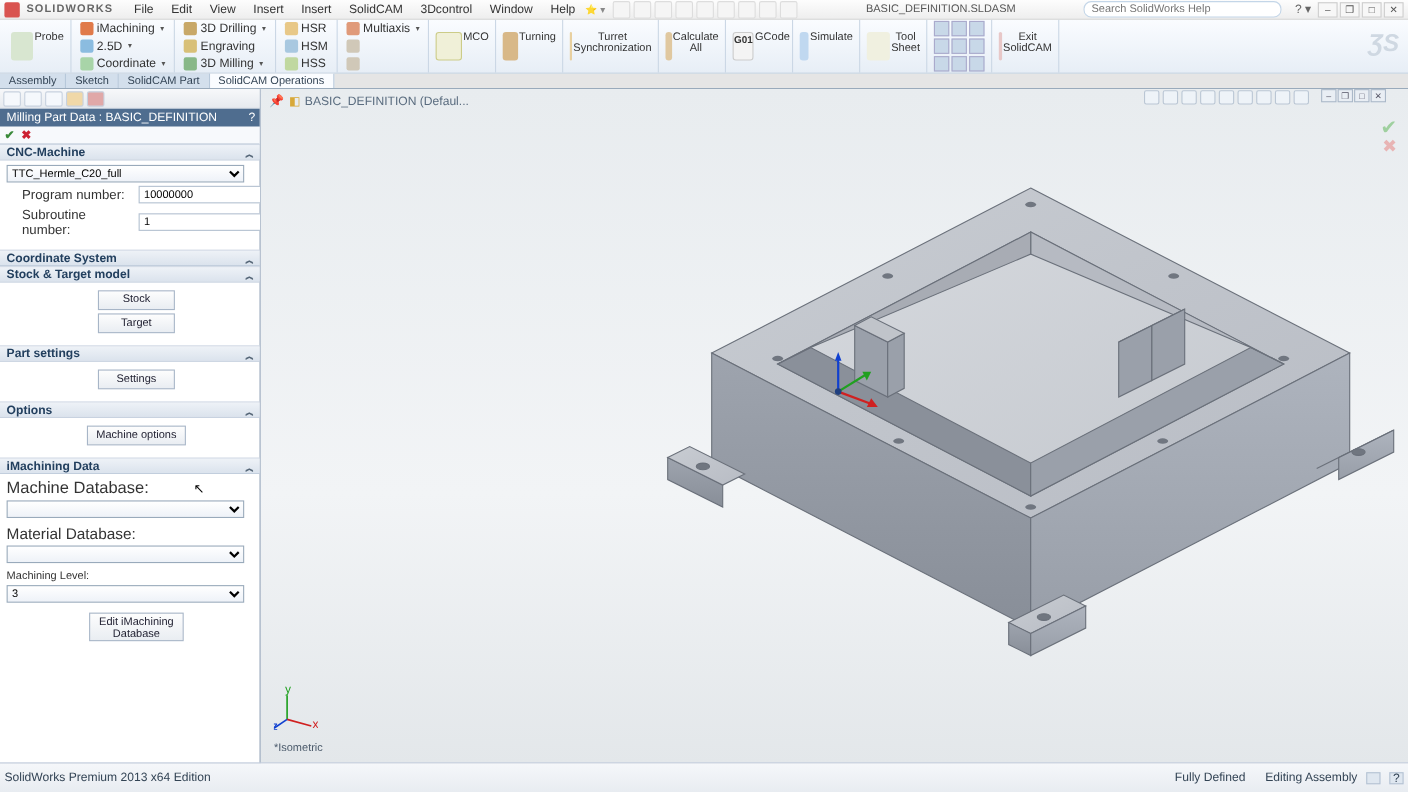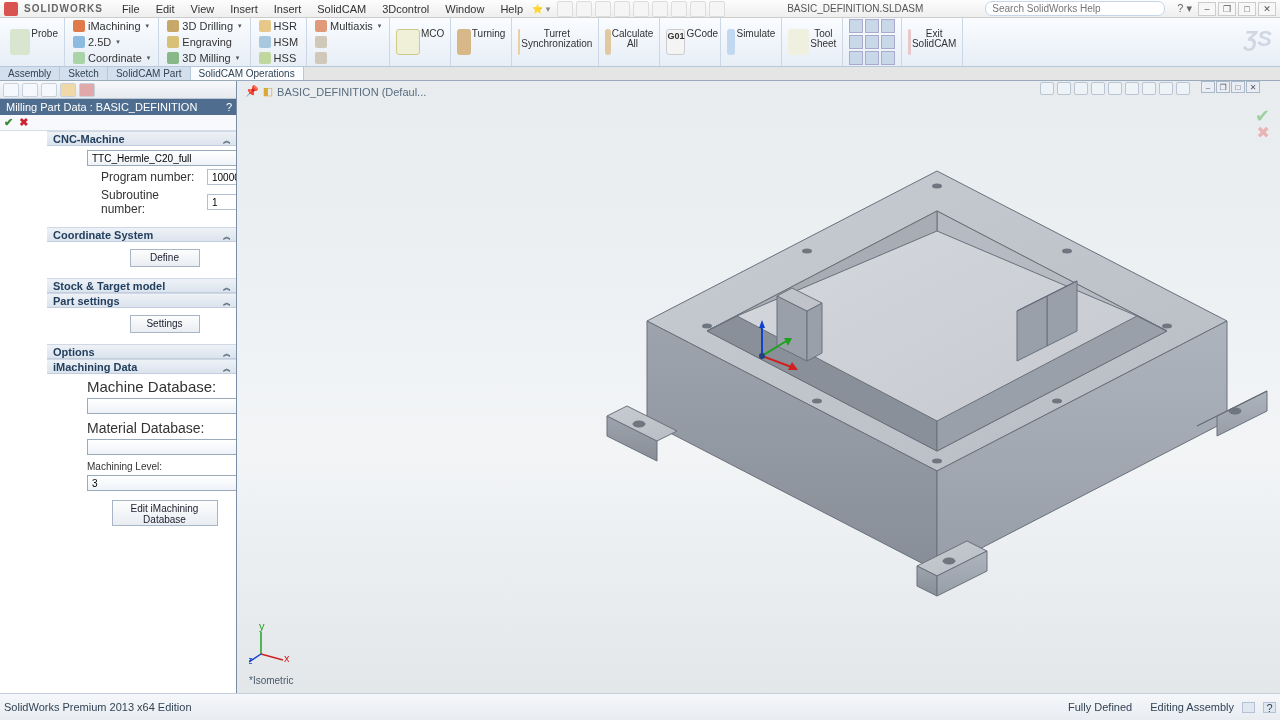--- a/index.html
+++ b/index.html
@@ -40,24 +40,24 @@
 .main { position:absolute; top:81px; bottom:26px; left:0; right:0; display:flex; }
 .left-pane { width:237px; background:#fff; border-right:1px solid #7a8ea8; display:flex; flex-direction:column; }
 .lp-toolbar { height:18px; background:linear-gradient(#f7f8fa,#e6eaef); border-bottom:1px solid #bcc8d6; display:flex; align-items:center; padding:0 3px; gap:3px; }
 .lp-toolbar .b { width:16px; height:14px; border:1px solid #c7d1de; border-radius:2px; background:#f5f8fc; }
 .lp-title { height:16px; background:#4f6d8f; color:#fff; font-size:10px; line-height:16px; padding:0 6px; position:relative; }
 .lp-title .q { position:absolute; right:4px; top:0; }
 .lp-ok { height:16px; display:flex; align-items:center; gap:6px; padding:0 4px; background:#f7f9fc; border-bottom:1px solid #d5dde7; }
 .lp-ok .ok-i { color:#3a8a3a; font-weight:bold; }
 .lp-ok .no-i { color:#c23; font-weight:bold; }
 
-.lp-body { flex:1; overflow:auto;padding-left:47px; }
+.lp-body { flex:1; overflow:auto; }
 .section-h { height:15px; background:linear-gradient(#eef2f7,#dbe3ed); border-top:1px solid #cfd8e4; border-bottom:1px solid #c2cedd; padding:0 6px; line-height:15px; font-size:10px; color:#223f5e; font-weight:bold; position:relative; }
 .section-h .chev { position:absolute; right:5px; top:1px; font-size:8px; color:#567; }
-.section-b { padding:4px 8px 8px 20px;margin-left:34px; }
+.section-b { padding:4px 8px 8px 20px; }
 .form-row { display:flex; align-items:center; margin:3px 0; gap:6px; }
 .form-row label { flex:0 0 100px; font-size:12px; color:#333; }
 .form-row input[type=text] { flex:1; height:16px; border:1px solid #b3c0d0; padding:0 4px; font-size:10px; background:#fff; }
 select.full { width:202px; height:16px; border:1px solid #9ab; font-size:10px; background:linear-gradient(#fff,#eef2f8); }
 .btn { display:block; width:70px; height:18px; margin:3px auto; background:linear-gradient(#fdfdfd,#e9edf2); border:1px solid #a7b5c7; font-size:10px; cursor:default; line-height:16px; text-align:center; color:#223; }
 .btn.wide { width:90px; }
 .cursor-arrow { position:absolute; pointer-events:none; font-size:12px; color:#000; }
 
 .viewport { flex:1; background:linear-gradient(#e8ecef,#f2f4f6 60%,#e3e7ea); position:relative; overflow:hidden; }
 .vp-tab { position:absolute; top:4px; left:8px; font-size:10px; color:#5a6c7f; display:flex; align-items:center; gap:4px; }
@@ -305,43 +305,47 @@
           <label>Program number:</label>
           <input type="text" value="10000000" style="">
         </div>
         <div class="form-row">
           <label>Subroutine number:</label>
           <input type="text" value="1" style="">
         </div>
       </div>
 
       <div class="section-h"><span>Coordinate System</span><span class="chev">︽</span></div>
+
+      <div class="section-h"><span>Stock &amp; Target model</span><span class="chev">︽</span></div>
       <div class="section-b">
-        <button class="btn">Define</button>
-      </div>
-
-      <div class="section-h"><span>Stock &amp; Target model</span><span class="chev">︽</span></div>
+        <button class="btn">Stock</button>
+        <button class="btn">Target</button>
+      </div>
 
       <div class="section-h"><span>Part settings</span><span class="chev">︽</span></div>
       <div class="section-b">
         <button class="btn">Settings</button>
       </div>
 
       <div class="section-h"><span>Options</span><span class="chev">︽</span></div>
+      <div class="section-b">
+        <button class="btn wide">Machine options</button>
+      </div>
 
       <div class="section-h"><span>iMachining Data</span><span class="chev">︽</span></div>
       <div class="section-b" style="position:relative">
         <div style="font-size:15px;color:#333;margin-left:-14px">Machine Database:</div>
         <span class="cursor-arrow" style="left:176px;top:6px">↖</span>
         <select class="full" style="margin:3px 0 6px -14px;width:216px"><option></option></select>
         <div style="font-size:14px;color:#333;margin-left:-14px">Material Database:</div>
         <select class="full" style="margin:3px 0 6px -14px;width:216px"><option></option></select>
         <div style="font-size:10px;color:#333;margin-left:-14px">Machining Level:</div>
         <select class="full" style="margin:3px 0 6px -14px;width:216px"><option>3</option></select>
-        <button class="btn" style="width:106px;height:26px;white-space:pre;line-height:11px;padding-top:1px">Edit iMachining
+        <button class="btn" style="width:86px;height:26px;white-space:pre;line-height:11px;padding-top:1px">Edit iMachining
 Database</button>
       </div>
     </div>
   </div>
 
   <div class="viewport">
     <div class="vp-tab">
       <span class="pin">📌</span>
       <span style="color:#d8a838">◧</span>
       <span>BASIC_DEFINITION  (Defaul...</span>

